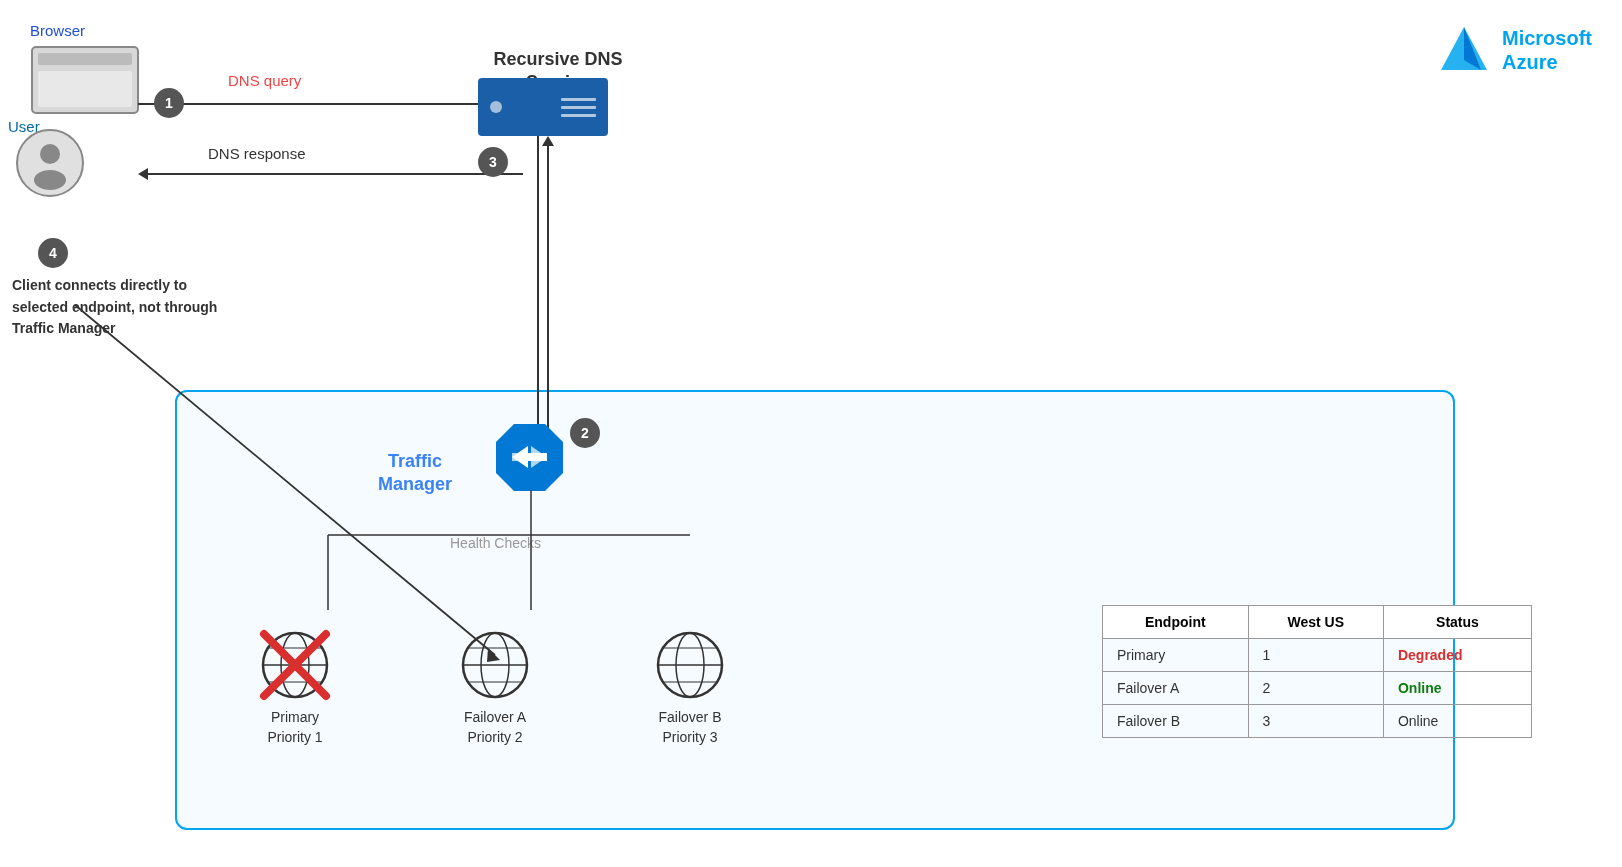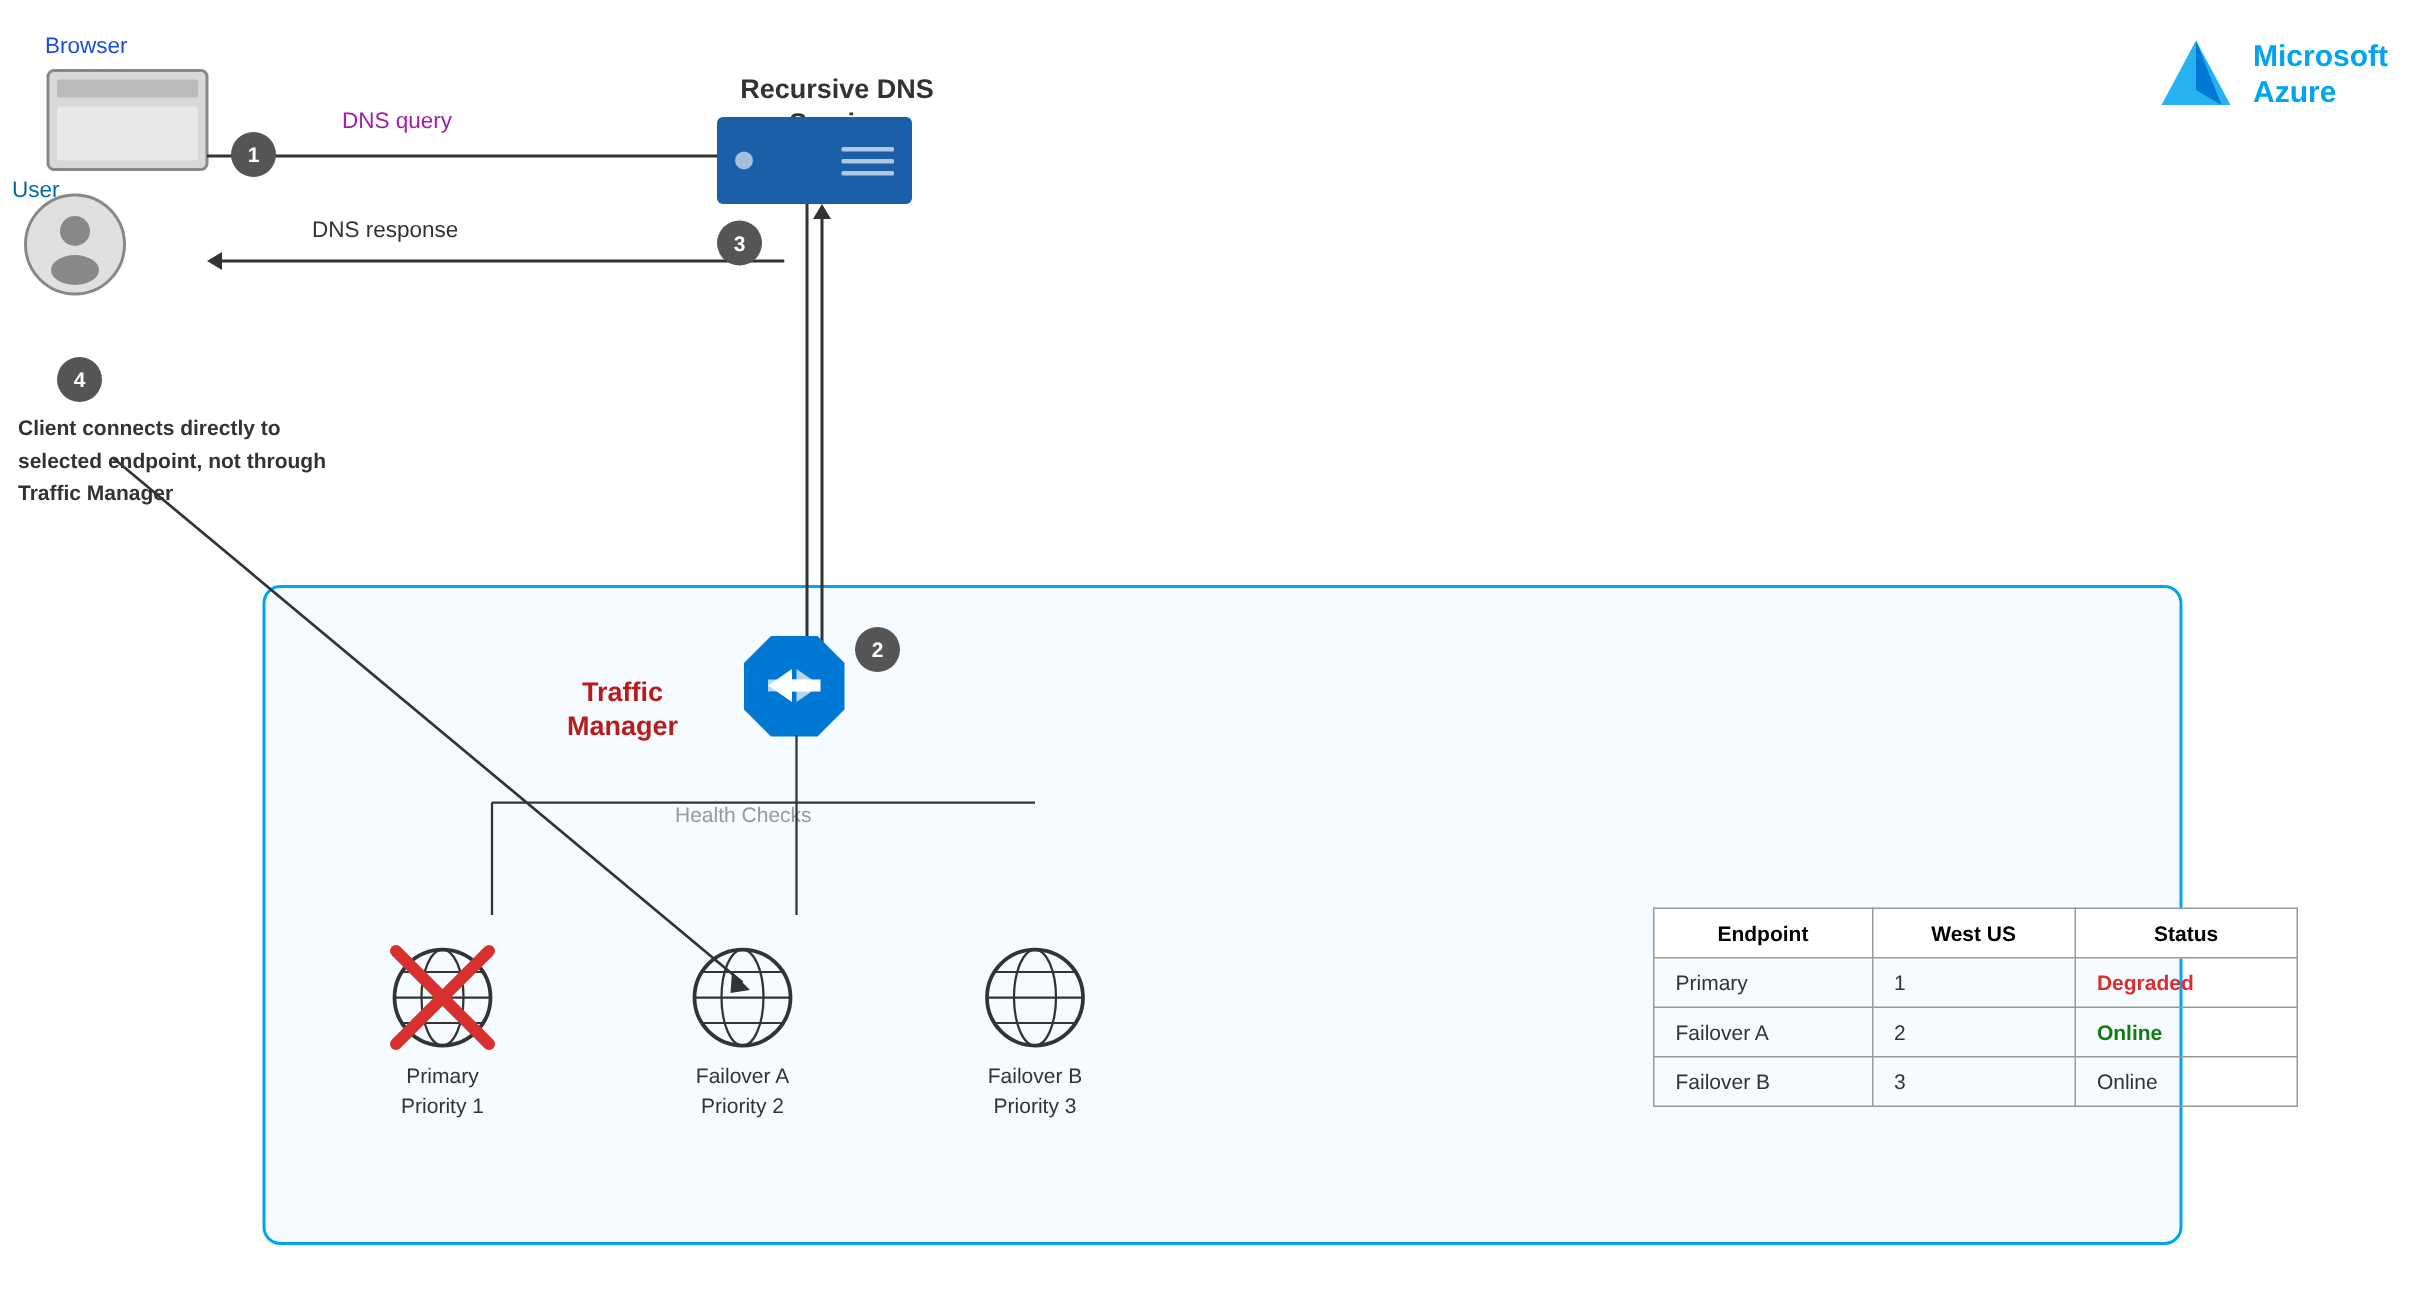--- a/index.html
+++ b/index.html
@@ -115,21 +115,21 @@
 
   <div style="position:absolute;top:128px;left:15px;">
     <svg width="70" height="70" viewBox="0 0 70 70">
       <circle cx="35" cy="35" r="33" fill="#e0e0e0" stroke="#888" stroke-width="2"></circle>
       <circle cx="35" cy="26" r="10" fill="#888"></circle>
       <ellipse cx="35" cy="52" rx="16" ry="10" fill="#888"></ellipse>
 
     </svg>
   </div>
 
-  <div style="position:absolute;top:72px;left:228px;font-size:15px;color:#a21caf;">DNS query</div>
+  <div style="position:absolute;top:72px;left:228px;font-size:15px;color:#ef4444;">DNS query</div>
 
   <svg style="position:absolute;top:94px;left:138px;" width="385" height="20">
     <line x1="0" y1="10" x2="375" y2="10" stroke="#333" stroke-width="2"></line>
     <polygon points="375,4 385,10 375,16" fill="#333"></polygon>
   </svg>
 
   <div class="step-circle step1">
     <span>1</span>
   </div>
 
@@ -158,21 +158,21 @@
     <span>3</span>
   </div>
 
   <svg style="position:absolute;top:136px;left:530px;" width="30" height="315">
     <line x1="8" y1="0" x2="8" y2="305" stroke="#333" stroke-width="2"></line>
     <polygon points="2,305 8,315 14,305" fill="#333"></polygon>
     <line x1="18" y1="315" x2="18" y2="10" stroke="#333" stroke-width="2"></line>
     <polygon points="12,10 18,0 24,10" fill="#333"></polygon>
   </svg>
 
-  <div style="position:absolute;top:450px;left:335px;font-size:18px;font-weight:bold;color:#b91c1c;text-align:center;width:160px;line-height:1.3;">
+  <div style="position:absolute;top:450px;left:335px;font-size:18px;font-weight:bold;color:#3b82f6;text-align:center;width:160px;line-height:1.3;">
     <span style="white-space:pre-line;">Traffic
 Manager</span>
   </div>
 
   <div style="position:absolute;top:420px;left:492px;">
     <svg width="75" height="75" viewBox="0 0 75 75">
       <polygon points="22,4 53,4 71,22 71,53 53,71 22,71 4,53 4,22" fill="#0078d4"></polygon>
 
       <polygon points="20,37 36,26 36,33 55,33 55,41 36,41 36,48" fill="white"></polygon>
       <polygon points="55,37 39,26 39,33 20,33 20,41 39,41 39,48" fill="white" opacity="0.7"></polygon>

